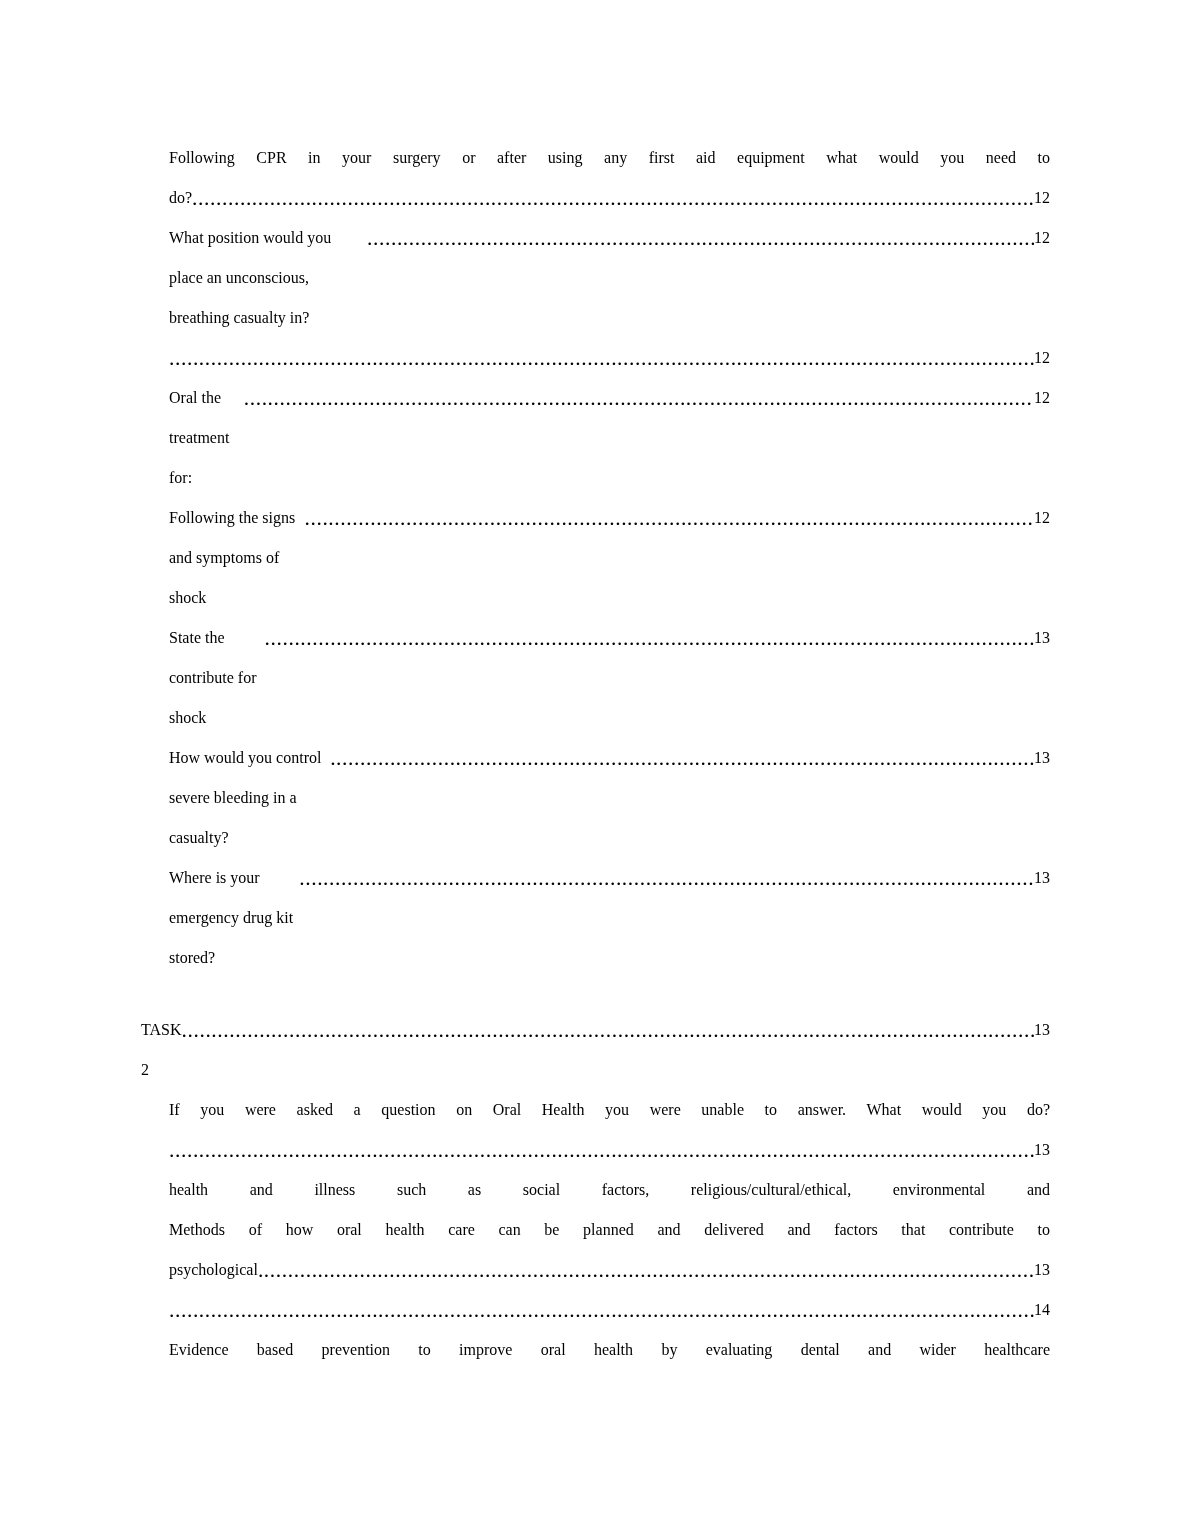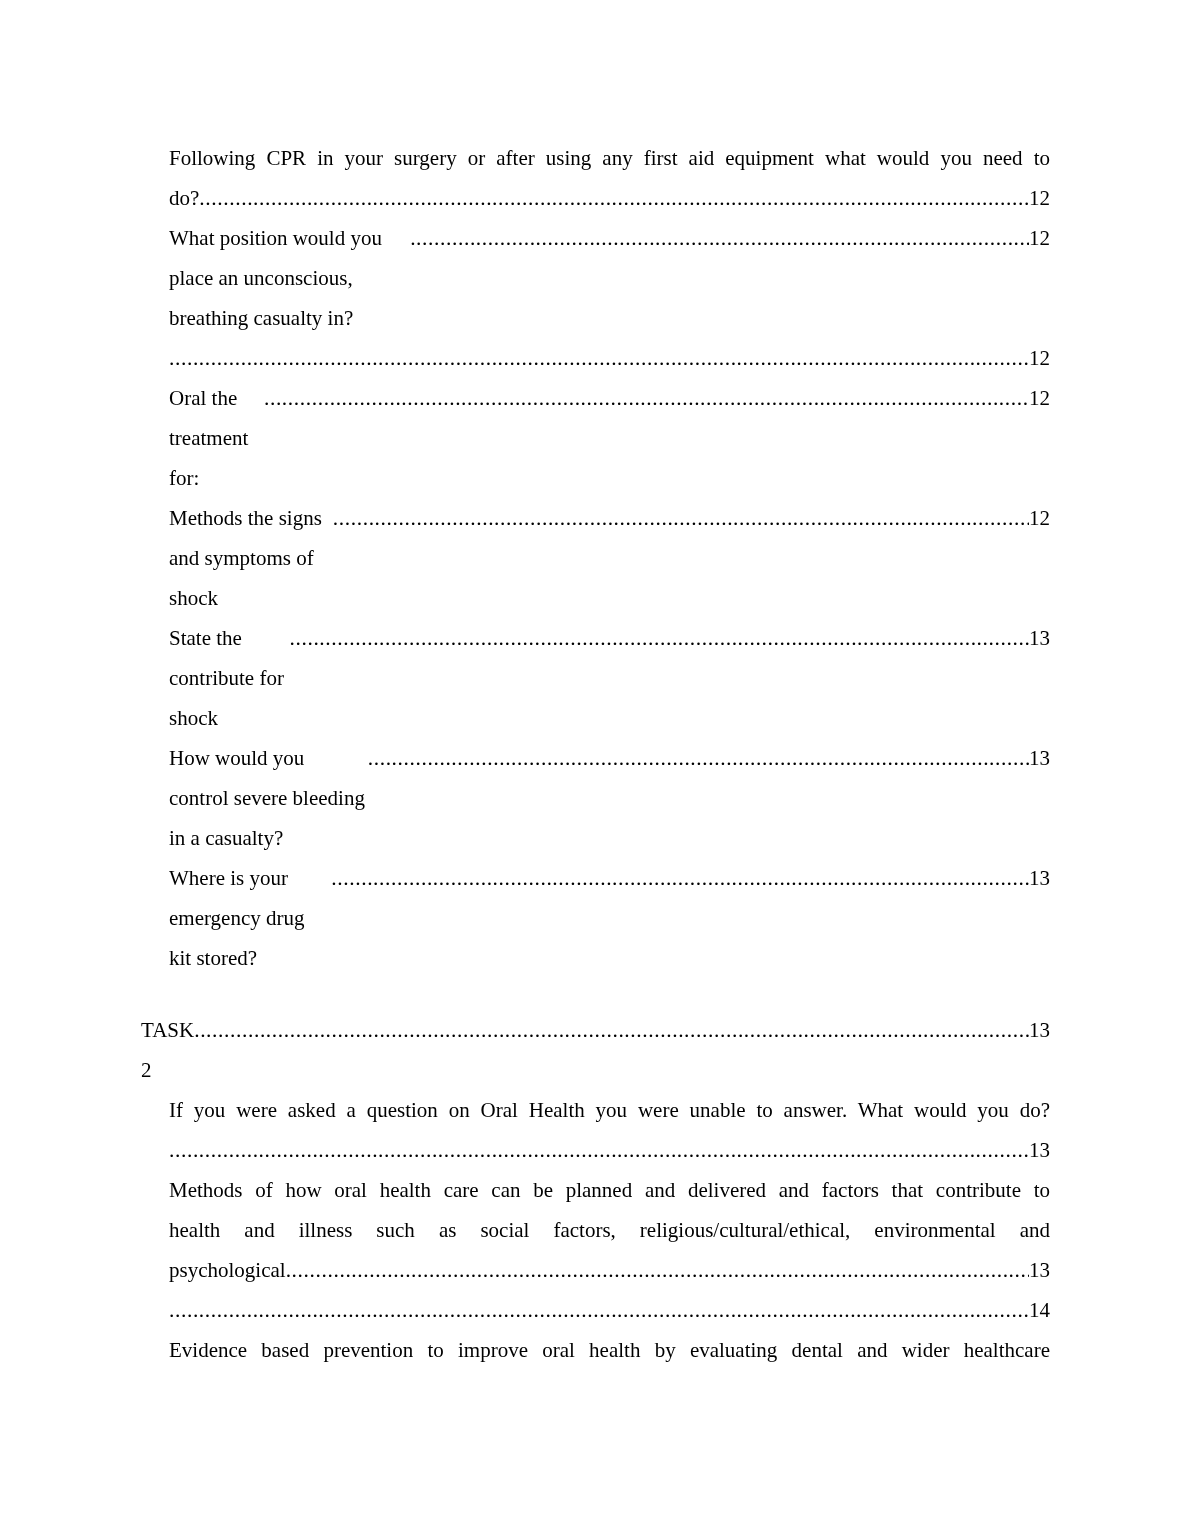--- a/index.html
+++ b/index.html
@@ -20,21 +20,21 @@
   .toc {
     position: absolute;
     left: 141px;
     top: 138px;
     width: 909px;
   }
 
   
   .toc-entry {
     position: relative;
-    font-size: 21px;
+    font-size: 16px;
     line-height: 40px;
     color: #000000;
   }
   .toc-entry.level-2 {
     margin-left: 28px;
   }
   .toc-entry.level-1 {
     margin-left: 0;
     margin-top: 32px;
   }
@@ -113,21 +113,21 @@
       </div>
       <div class="toc-entry level-2">
         <div class="entry-row">
           <span class="entry-title">Oral the treatment for:</span>
           <span class="leader"></span>
           <span class="page-num">12</span>
         </div>
       </div>
       <div class="toc-entry level-2">
         <div class="entry-row">
-          <span class="entry-title">Methods the signs and symptoms of shock</span>
+          <span class="entry-title">Following the signs and symptoms of shock</span>
           <span class="leader"></span>
           <span class="page-num">12</span>
         </div>
       </div>
       <div class="toc-entry level-2">
         <div class="entry-row">
           <span class="entry-title">State the contribute for shock</span>
           <span class="leader"></span>
           <span class="page-num">13</span>
         </div>
@@ -157,22 +157,22 @@
         <div class="wrap-lines">
           <span class="wrap-line">If you were asked a question on Oral Health you were unable to answer. What would you do?</span>
         </div>
         <div class="entry-row">
           <span class="leader"></span>
           <span class="page-num">13</span>
         </div>
       </div>
       <div class="toc-entry level-2">
         <div class="wrap-lines">
+          <span class="wrap-line">health and illness such as social factors, religious/cultural/ethical, environmental and</span>
           <span class="wrap-line">Methods of how oral health care can be planned and delivered and factors that contribute to</span>
-          <span class="wrap-line">health and illness such as social factors, religious/cultural/ethical, environmental and</span>
         </div>
         <div class="entry-row">
           <span class="entry-title">psychological</span>
           <span class="leader"></span>
           <span class="page-num">13</span>
         </div>
       </div>
       <div class="toc-entry level-2">
         <div class="entry-row">
           <span class="leader"></span>

